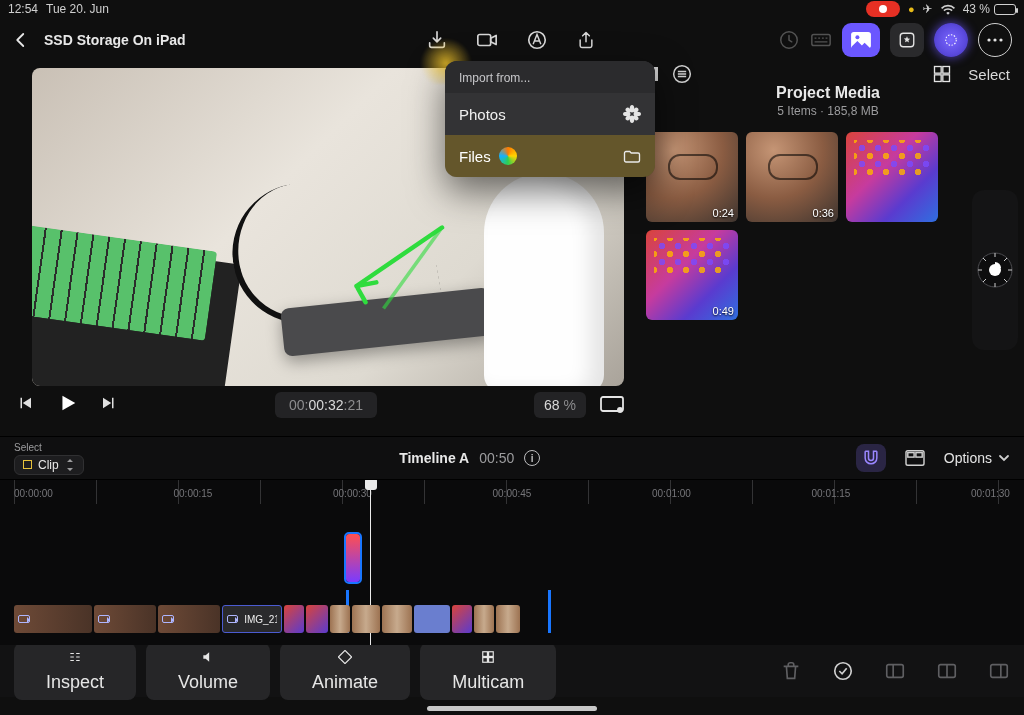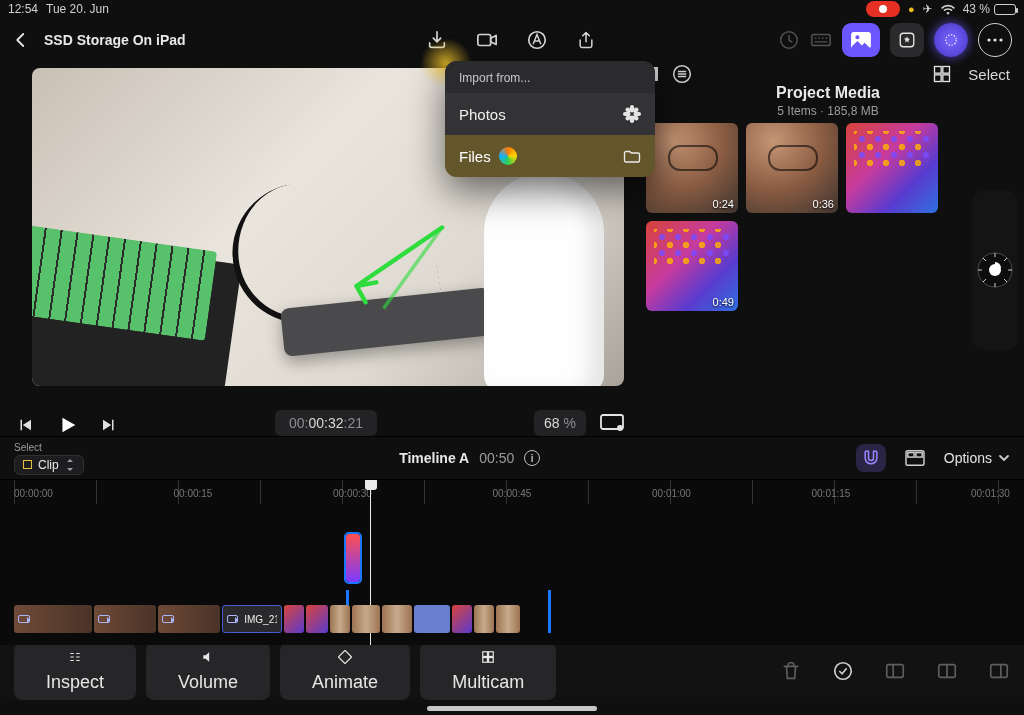--- a/index.html
+++ b/index.html
@@ -83,39 +83,39 @@
   }
   .vf-hub { position:absolute; left:250px; bottom:40px; width:210px; height:48px; background:#4a4a4c; border-radius:8px; transform:rotate(-6deg); box-shadow: 0 6px 16px rgba(0,0,0,.35);}
   .vf-cable { position:absolute; left:200px; top:110px; width:200px; height:140px; border:6px solid #111; border-radius:80px 80px 0 80px; border-right:none; border-top:none; transform:rotate(-10deg);}
   .vf-mug { position:absolute; right:20px; top:105px; width:120px; height:220px; border-radius:60px 60px 18px 18px; background:#fefefe; box-shadow: inset -14px 0 20px rgba(0,0,0,.1);}
   .vf-arrow {
     position:absolute; left:310px; top:155px; width:110px; height:90px; pointer-events:none;
   }
   .vf-arrow svg { width:100%; height:100%; }
 
   .transport {
-    height:44px; margin: 6px 16px 0 16px; display:flex; align-items:flex-end; justify-content:space-between;
+    height:44px; margin: 6px 16px 0 16px; display:flex; align-items:flex-start; justify-content:space-between;
   }
   .tr-controls { display:flex; gap:22px; align-items:center; }
   .tr-controls svg { width:18px; height:18px; fill:#e0e0e0; }
   .tr-controls .play svg { width:22px; height:22px; }
   .timecode { background:#232325; border-radius:6px; padding:5px 14px; font-variant-numeric: tabular-nums; font-size:14px; color:#d8d8d8;}
   .tc-gray { color:#8c8c8e; }
   .zoom-group { display:flex; gap:14px; align-items:center; }
   .zoom-chip { background:#232325; border-radius:6px; padding:5px 10px; font-size:14px; color:#d8d8d8; }
 
   
   .media-panel { flex:1; padding: 0 14px 0 6px; position:relative; }
   .mp-top { display:flex; align-items:center; justify-content:space-between; height:24px; margin-top:0; }
   .mp-top-left { display:flex; gap:14px; align-items:center; color:#cfcfcf; }
   .mp-top-right { display:flex; gap:16px; align-items:center; color:#d9d9d9; }
   .mp-title-row { text-align:center; margin-top:-2px; }
   .mp-title { font-size:16px; font-weight:600; }
   .mp-sub { font-size:12px; color:var(--muted); margin-top:2px; }
-  .mp-grid { display:flex; flex-wrap:wrap; gap:8px; margin-top:5px; }
+  .mp-grid { display:flex; flex-wrap:wrap; gap:8px; margin-top:14px; }
   .thumb {
     position:relative; width:92px; height:90px; border-radius:6px; overflow:hidden;
     background:#333;
   }
   .thumb .label { position:absolute; right:4px; bottom:3px; font-size:11px; color:#fff; text-shadow:0 1px 2px #000; }
   .thumb.face { background: radial-gradient(120% 120% at 30% 20%, #c59575 0%, #8a5c42 45%, #2a2a2a 100%); }
   .thumb.face::after{content:"";position:absolute;left:22px;top:22px;width:46px;height:22px;border:2px solid rgba(0,0,0,.55);border-radius:12px;}
   .thumb.ipad {
     background:
       linear-gradient(135deg,#d9443b 0%, #c63b9e 40%, #5a3bcf 70%, #2f6fe0 100%);

